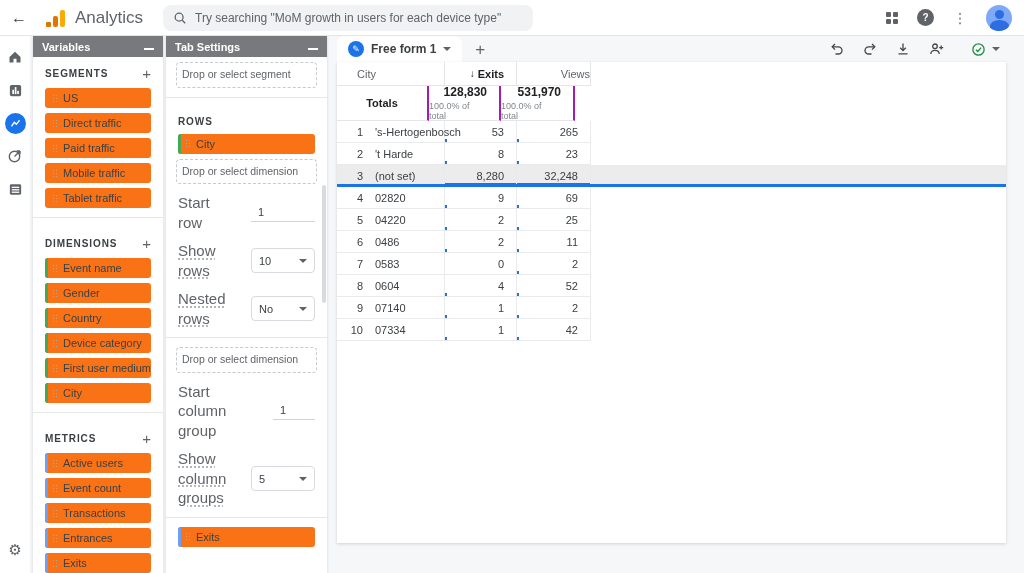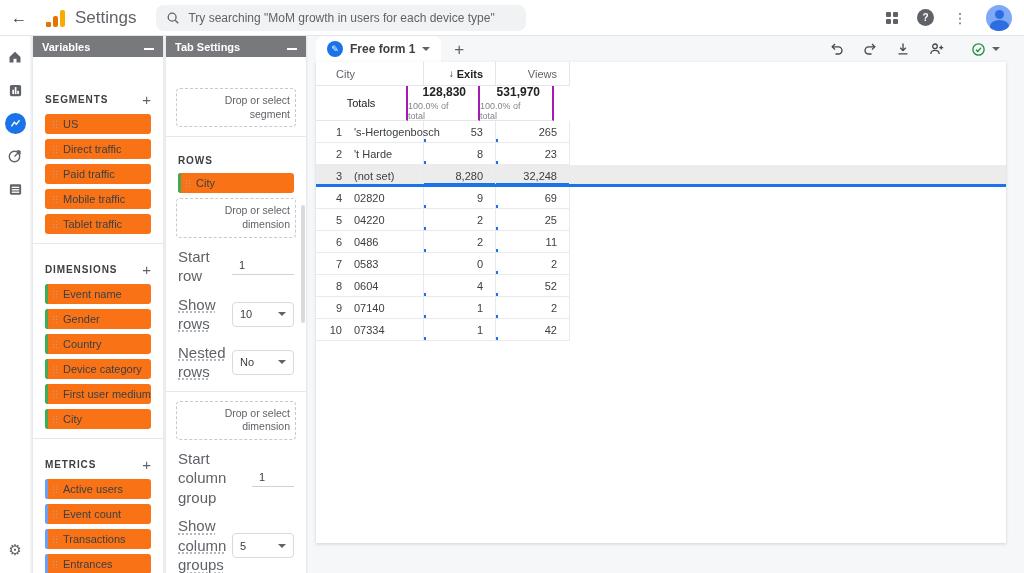--- a/index.html
+++ b/index.html
@@ -27,39 +27,39 @@
   .avatar .body { position:absolute; top:15px; left:3.5px; width:19px; height:12px; border-radius:50% 50% 0 0; background:#2e6de0; }
 
   
   .app-body { display:flex; height:537px; }
   .rail { width:30px; background:#fff; display:flex; flex-direction:column; align-items:center; padding-top:10px; gap:11px; flex-shrink:0; }
   .rail button { background:none; border:none; cursor:pointer; width:22px; height:22px; display:flex; align-items:center; justify-content:center; }
   .explore-active { width:21px; height:21px; border-radius:50%; background:#1a73e8; display:flex; align-items:center; justify-content:center; }
   .rail .gear { margin-top:auto; margin-bottom:12px; font-size:15px; color:#5f6368; }
 
   
-  .panel { background:#fff; display:flex; flex-direction:column; margin-left:3px; box-shadow:0 1px 2px rgba(0,0,0,.12); flex-shrink:0;gap:20px; }
+  .panel { background:#fff; display:flex; flex-direction:column; margin-left:3px; box-shadow:0 1px 2px rgba(0,0,0,.12); flex-shrink:0; }
   .panel.variables { width:130px; }
-  .panel.tabsettings { width:140px; }
+  .panel.tabsettings { width:161px; }
   .panel-header { height:21px; background:#77797c; color:#fff; display:flex; align-items:center; justify-content:space-between; padding:0 9px; flex-shrink:0; }
   .panel-header span { font-size:11px; font-weight:700; }
   .min-btn { width:10px; height:10px; background:none; border:none; position:relative; cursor:pointer; }
   .min-btn i { position:absolute; left:0; right:0; bottom:2px; height:2px; background:#fff; display:block; }
-  .panel-body { flex:1; overflow:hidden; position:relative; padding-top:6px; }
+  .panel-body { flex:1; overflow:hidden; position:relative; }
   .sec-head { display:flex; align-items:center; justify-content:space-between; padding:9px 12px 7px; }
   .sec-label { font-size:10px; letter-spacing:.9px; color:#3c4043; font-weight:700; }
   .plus-btn { background:none; border:none; font-size:15px; color:#5f6368; cursor:pointer; line-height:1; }
   .chip { height:20px; margin:0 12px 5px; background:#f97316; border-radius:3px; display:flex; align-items:center; padding-left:7px; gap:6px; position:relative; overflow:hidden; cursor:grab; }
   .chip .drag { width:5px; height:9px; background-image:radial-gradient(#a6abb0 0.9px, transparent 1px); background-size:3px 3px; flex-shrink:0; }
   .chip .chip-label { font-size:11px; color:#3c4043; white-space:nowrap; }
   .chip.stripe-green::before, .chip.stripe-blue::before { content:""; position:absolute; left:0; top:0; bottom:0; width:3px; }
   .chip.stripe-green::before { background:#3fab54; }
   .chip.stripe-blue::before { background:#6a9ff6; }
   .divider { height:1px; background:#e5e7e9; margin:9px 0; }
-  .dropzone { border:1px dashed #c6c9cd; border-radius:4px; margin:5px 10px; padding:5px 5px; font-size:10.5px; color:#5f6368; text-align:right; line-height:1.3; cursor:pointer; }
+  .dropzone { border:1px dashed #c6c9cd; border-radius:4px; margin:5px 10px; padding:5px 5px; font-size:10.5px; color:#5f6368; text-align:left; line-height:1.3; cursor:pointer; }
   .field { display:flex; align-items:center; justify-content:space-between; margin:9px 12px; }
   .field-label { font-size:15px; color:#5f6368; line-height:1.3; max-width:54px; }
   .field-label.dotted { text-decoration:underline dotted #9aa0a6; text-underline-offset:2px; }
   .select { width:64px; height:25px; border:1px solid #d7dade; border-radius:4px; background:#fff; display:flex; align-items:center; justify-content:space-between; padding:0 7px; font-size:11px; color:#3c4043; cursor:pointer; }
   .caret { width:0; height:0; border-left:4px solid transparent; border-right:4px solid transparent; border-top:4px solid #5f6368; }
   .underline-val { width:64px; border-bottom:1px solid #cfd2d6; font-size:11px; color:#3c4043; padding:2px 0 3px 7px; cursor:text; }
   .scroll-thumb { position:absolute; right:1px; top:128px; width:4px; height:118px; background:#d8dbde; border-radius:2px; cursor:pointer; }
 
   
   .canvas { flex:1; display:flex; flex-direction:column; background:#f5f7f9; margin-left:2px; }
@@ -71,25 +71,25 @@
   .strip-actions { margin-left:auto; display:flex; align-items:center; gap:17px; padding-right:15px; }
   .strip-actions button { background:none; border:none; cursor:pointer; display:flex; align-items:center; }
   .approve-pill { background:#eceef0; border-radius:13px; height:21px; display:flex; align-items:center; gap:6px; padding:0 9px !important; }
 
   
   .card { background:#fff; margin:0 18px 0 8px; height:481px; box-shadow:0 1px 3px rgba(60,64,67,.2); position:relative; overflow:hidden; }
   .thead { display:flex; width:254px; height:24px; font-size:11px; color:#5f6368; }
   .thead > div { border-bottom:1px solid #e3e5e8; border-right:1px solid #e3e5e8; display:flex; align-items:center; cursor:pointer; }
   .th-city { width:108px; padding-left:20px; }
   .th-exits { width:72px; justify-content:flex-end; padding-right:12px; font-weight:700; color:#202124; gap:3px; }
-  .th-views { width:74px; justify-content:flex-end; padding-right:12px; }
+  .th-views { width:74px; justify-content:flex-end; }
   .sort-arrow { font-size:10px; }
   .trow-totals { display:flex; width:254px; height:35px; font-size:11px; }
   .trow-totals > div { border-bottom:1px solid #e3e5e8; border-right:2px solid #a21caf; }
-  .tot-city { width:92px; display:flex; align-items:center; justify-content:center; font-weight:400; color:#202124; }
+  .tot-city { width:92px; display:flex; align-items:center; justify-content:center; font-weight:700; color:#202124; }
   .tot-cell { width:72px; display:flex; flex-direction:column; align-items:flex-end; justify-content:center; padding-right:12px; gap:2px; }
   .tot-cell.views { width:74px; }
   .tot-num { font-size:12px; color:#202124; font-weight:700; }
   .tot-pct { font-size:9px; color:#80868b; }
   .trow { height:22px; display:flex; position:relative; width:100%; cursor:pointer; }
   .trow .cells { display:flex; width:254px; }
   .trow .cells > div { border-bottom:1px solid #e8eaec; border-right:1px solid #e8eaec; }
   .cell-city { width:108px; display:flex; align-items:center; font-size:11px; color:#3c4043; }
   .c-num { width:26px; text-align:right; flex-shrink:0; }
   .c-city { margin-left:12px; white-space:nowrap; }
@@ -102,21 +102,21 @@
 </head>
 <body>
 
 <header class="topbar">
   <button class="back-btn">←</button>
   <div class="ga-logo">
     <i class="dot"></i>
       <i class="bar-m"></i>
       <i class="bar-t"></i>
   </div>
-  <span class="app-name">Settings</span>
+  <span class="app-name">Analytics</span>
   <div class="search-box">
     <svg width="14" height="14" viewBox="0 0 16 16">
       <circle cx="7" cy="7" r="4.5" fill="none" stroke="#5f6368" stroke-width="1.5"></circle>
       <path d="M10.5 10.5 L14 14" stroke="#5f6368" stroke-width="1.5"></path>
     </svg>
     <input type="text" placeholder="Try searching &quot;MoM growth in users for each device type&quot;" style="">
   </div>
   <div class="top-actions">
     <button class="grid-icon">
         <i></i>

